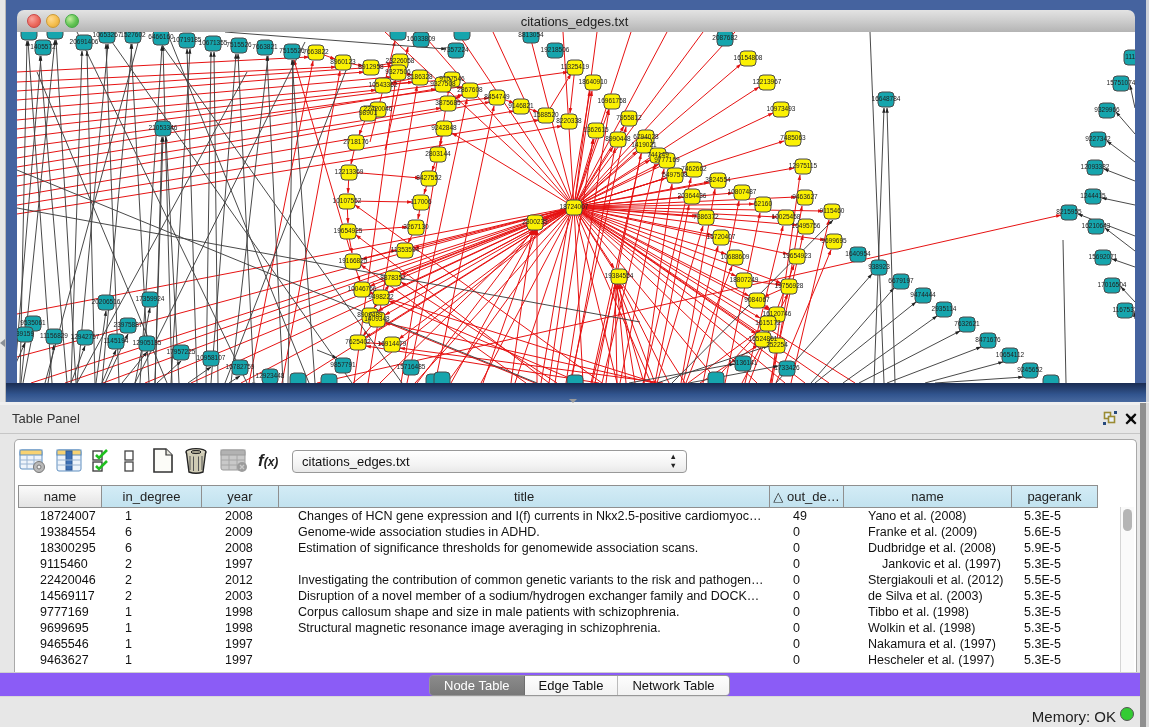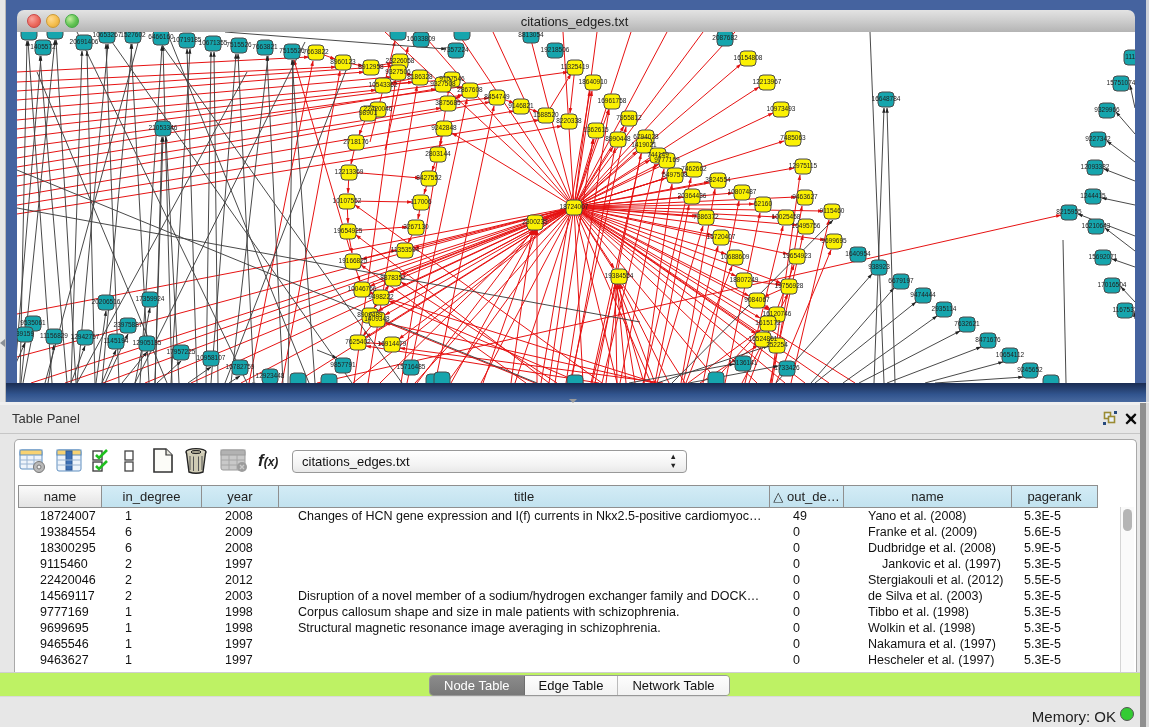--- a/index.html
+++ b/index.html
@@ -24,21 +24,21 @@
  .fx i{font-size:12px;font-weight:bold}
  #combo{position:absolute;left:292px;top:450px;width:384px;height:21px;background:linear-gradient(#ffffff,#f2f2f2 70%,#e8e8e8);
    border:1px solid #999;border-radius:4px;font-size:13px;color:#111;line-height:21px;padding-left:9px}
  #combo .ud{position:absolute;right:9px;top:2px;font-size:7.5px;color:#222;line-height:8.5px;text-align:center}
  .th{position:absolute;top:485px;height:21px;background:linear-gradient(#d3ecf6,#c2e2ef);
    border:1px solid #8f8f8f;border-right:none;font-size:13px;color:#222;text-align:center;line-height:21px}
  .tr{position:absolute;left:18px;width:1102px;height:16px;font-size:12.5px;color:#111;white-space:nowrap}
  .tr span{position:absolute;top:1px}
  #sb{position:absolute;left:1120px;top:507px;width:13px;height:165px;background:#fafafa;border-left:1px solid #d5d5d5}
  #sbt{position:absolute;left:2px;top:2px;width:9px;height:22px;background:#b5b5b5;border-radius:5px}
- #tabbar{position:absolute;left:0;top:672px;width:1149px;height:24px;background:#bef264;border-top:1px solid #cfcfcf}
+ #tabbar{position:absolute;left:0;top:672px;width:1149px;height:24px;background:#8b5cf6;border-top:1px solid #cfcfcf}
  #seg{position:absolute;left:429px;top:2px;height:19px;border:1px solid #989898;border-radius:4px;overflow:hidden}
  .sg{float:left;height:19px;line-height:19px;font-size:13px;padding:0 14px;background:linear-gradient(#fdfdfd,#f2f2f2);color:#111;border-right:1px solid #bbb}
  .sgsel{background:linear-gradient(#8b8b8b,#787878);color:#fff;border-right:1px solid #6e6e6e}
  #status{position:absolute;left:0;top:696px;width:1149px;height:31px;background:#e7e7e7;border-top:1px solid #d9d9d9}
  #mem{position:absolute;right:33px;top:11px;font-size:15px;color:#222}
  #led{position:absolute;right:15px;top:10px;width:12px;height:12px;border-radius:50%;background:#33cc33;border:1px solid #555}
  #brstrip{position:absolute;left:1140px;top:403px;width:6px;height:324px;background:#8f8f8f}
  #brstrip2{position:absolute;left:1146px;top:403px;width:3px;height:324px;background:#dcdcdc}
  #fl{position:absolute;left:1103px;top:411px}
  #xx{position:absolute;left:1124px;top:412px}
@@ -701,44 +701,47 @@
     <span style="left:207px">2008</span>
     <span style="left:280px">Changes of HCN gene expression and I(f) currents in Nkx2.5-positive cardiomyoc…</span>
     <span style="left:775px">49</span>
     <span style="left:850px">Yano et al. (2008)</span>
     <span style="left:1006px">5.3E-5</span>
   </div>
 <div class="tr" style="top:524px">
     <span style="left:22px">19384554</span>
     <span style="left:107px">6</span>
     <span style="left:207px">2009</span>
+    <span style="left:280px">Genome-wide association studies in ADHD.</span>
     <span style="left:775px">0</span>
     <span style="left:850px">Franke et al. (2009)</span>
     <span style="left:1006px">5.6E-5</span>
   </div>
 <div class="tr" style="top:540px">
     <span style="left:22px">18300295</span>
     <span style="left:107px">6</span>
     <span style="left:207px">2008</span>
+    <span style="left:280px">Estimation of significance thresholds for genomewide association scans.</span>
     <span style="left:775px">0</span>
     <span style="left:850px">Dudbridge et al. (2008)</span>
     <span style="left:1006px">5.9E-5</span>
   </div>
 <div class="tr" style="top:556px">
     <span style="left:22px">9115460</span>
     <span style="left:107px">2</span>
     <span style="left:207px">1997</span>
     <span style="left:775px">0</span>
     <span style="left:864px">Jankovic et al. (1997)</span>
     <span style="left:1006px">5.3E-5</span>
   </div>
 <div class="tr" style="top:572px">
     <span style="left:22px">22420046</span>
     <span style="left:107px">2</span>
     <span style="left:207px">2012</span>
+    <span style="left:280px">Investigating the contribution of common genetic variants to the risk and pathogen…</span>
     <span style="left:775px">0</span>
     <span style="left:850px">Stergiakouli et al. (2012)</span>
     <span style="left:1006px">5.5E-5</span>
   </div>
 <div class="tr" style="top:588px">
     <span style="left:22px">14569117</span>
     <span style="left:107px">2</span>
     <span style="left:207px">2003</span>
     <span style="left:280px">Disruption of a novel member of a sodium/hydrogen exchanger family and DOCK…</span>
     <span style="left:775px">0</span>

